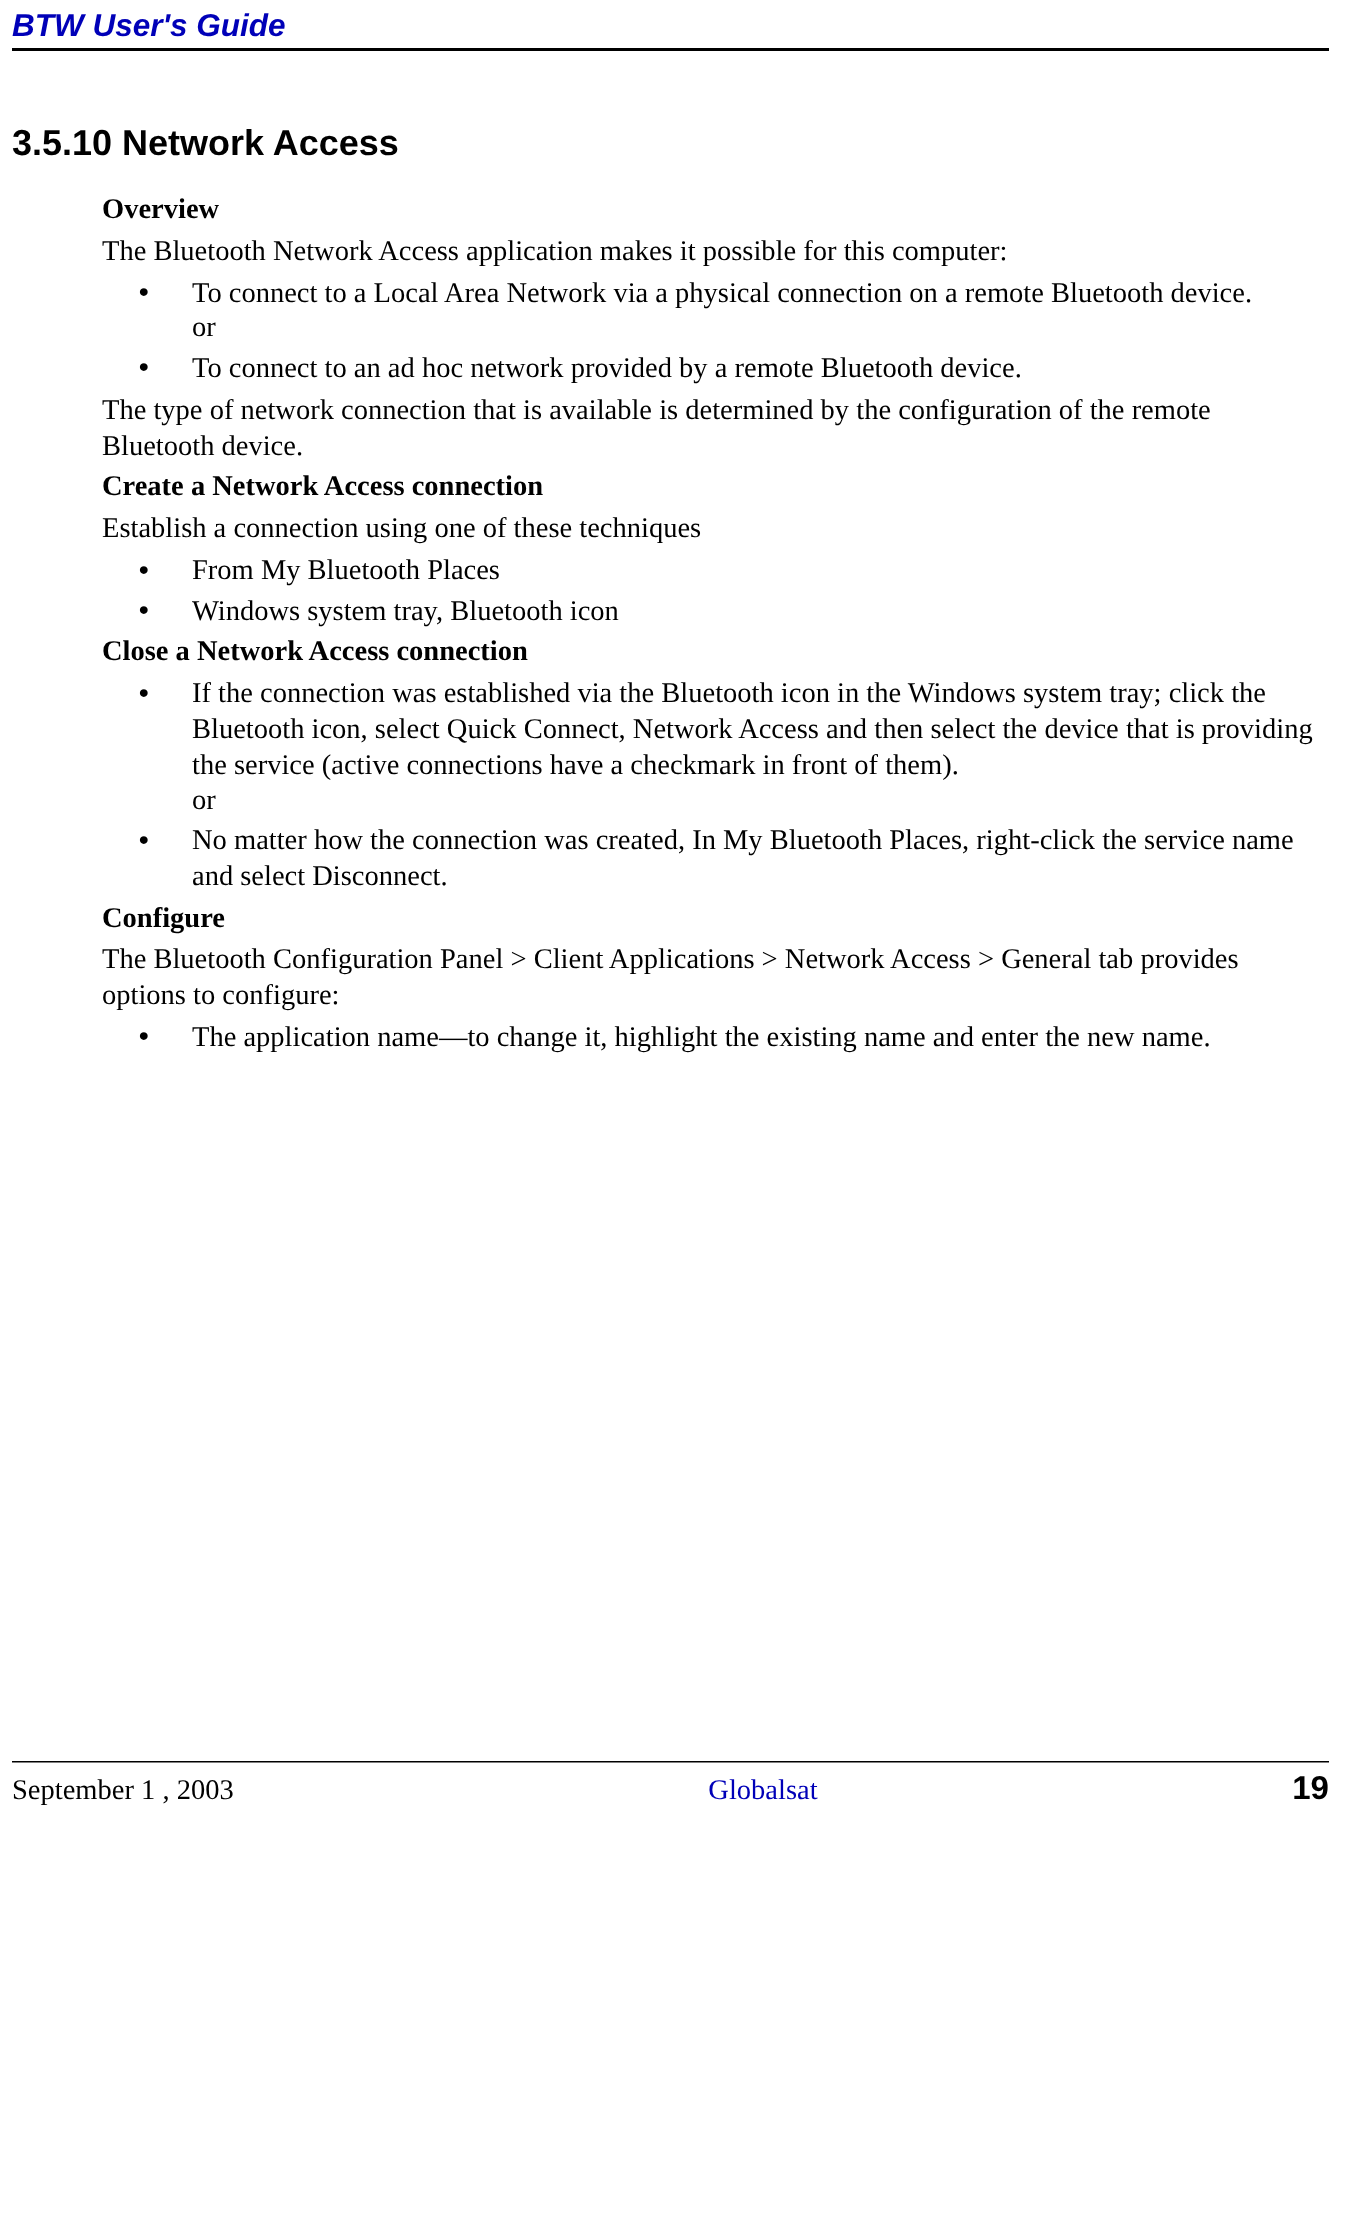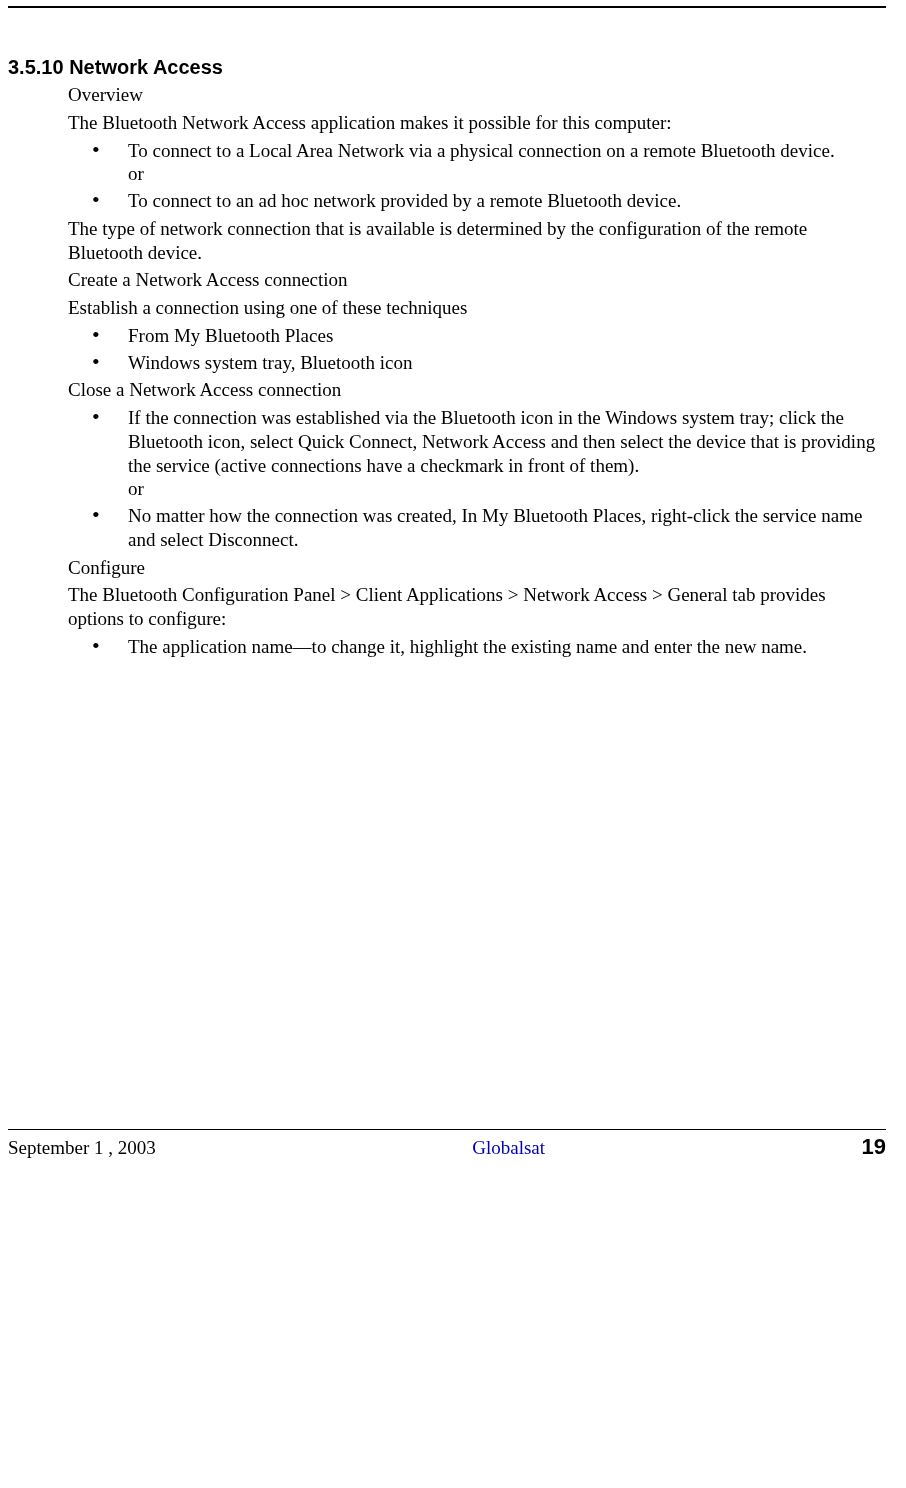--- a/index.html
+++ b/index.html
@@ -24,28 +24,28 @@
       padding-bottom: 2px;
     }
     .hr-top {
       border: none;
       border-top: 2px solid #000;
       margin: 0 0 48px 0;
     }
     .section-title {
       font-family: Arial, Helvetica, sans-serif;
       font-weight: bold;
-      font-size: 20px;
-      margin: 0 0 4px 0;
+      font-size: 24px;
+      margin: 0 0 18px 0;
     }
     .content {
       padding-left: 60px;
     }
     .bold {
-      font-weight: normal;
+      font-weight: bold;
     }
     .para {
       margin: 2px 0 4px 0;
       line-height: 1.25;
     }
     ul.bullets {
       margin: 0 0 4px 0;
       padding-left: 0;
       list-style: none;
     }
@@ -86,20 +86,21 @@
     .footer-right {
       font-family: Liberation Sans, sans-serif;
       font-weight: bold;
       font-size: 22px;
     }
   </style>
 </head>
 <body>
 
 <div class="page">
+  <div class="header-title">BTW User's Guide</div>
   <hr class="hr-top">
 
   <div class="section-title">3.5.10  Network Access</div>
 
   <div class="content">
     <div class="para bold">Overview</div>
     <div class="para">The Bluetooth Network Access application makes it possible for this computer:</div>
     <ul class="bullets">
       <li><span>To connect to a Local Area Network via a physical connection on a remote Bluetooth device.<br>or</span></li>
       <li><span>To connect to an ad hoc network provided by a remote Bluetooth device.</span></li>

